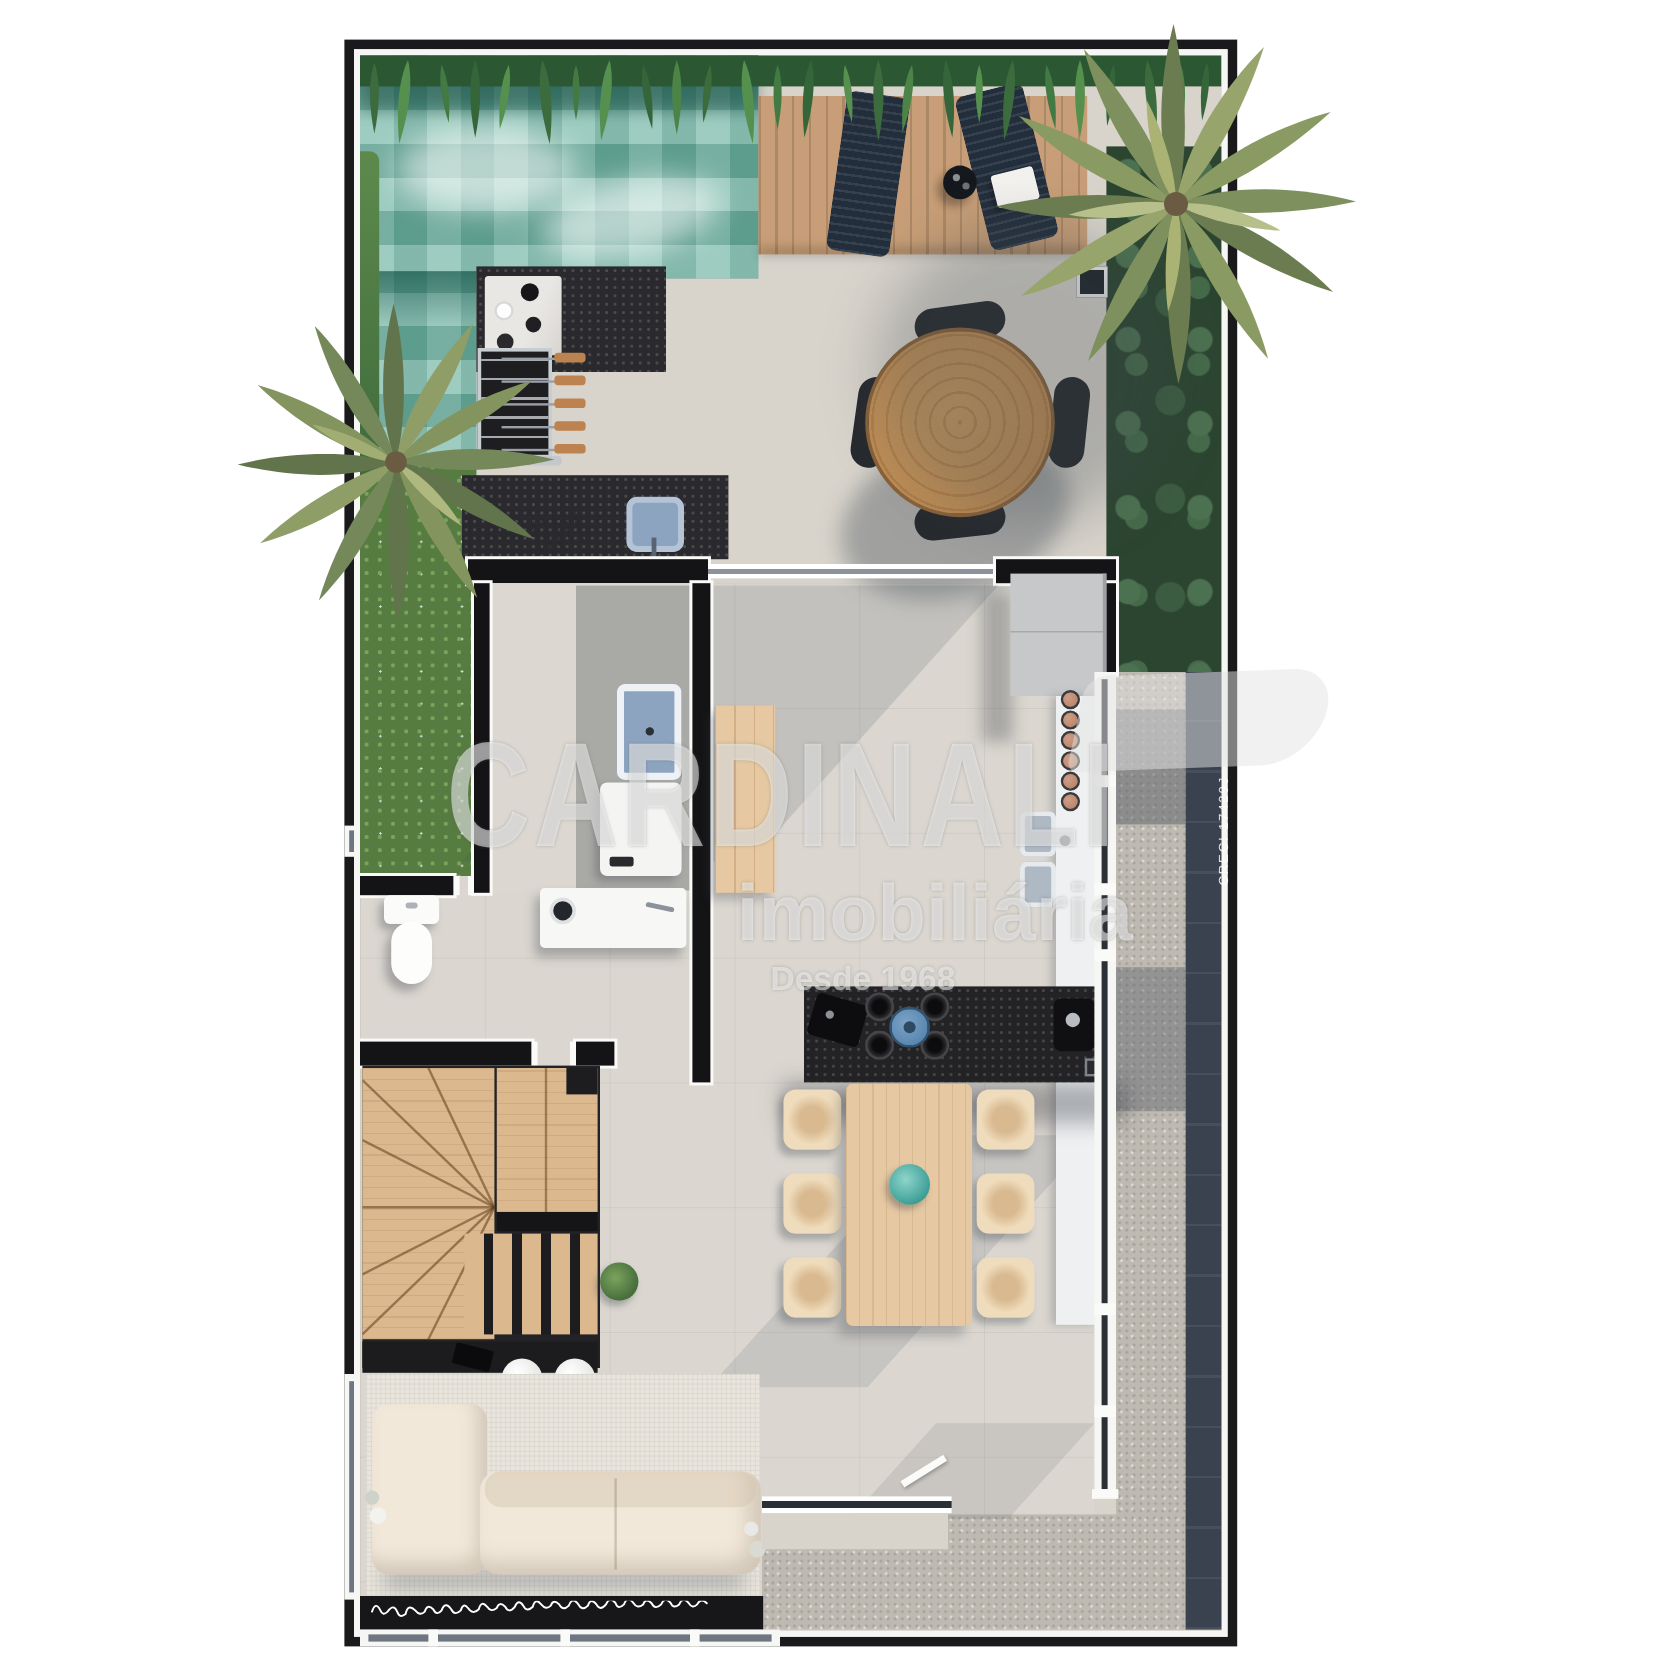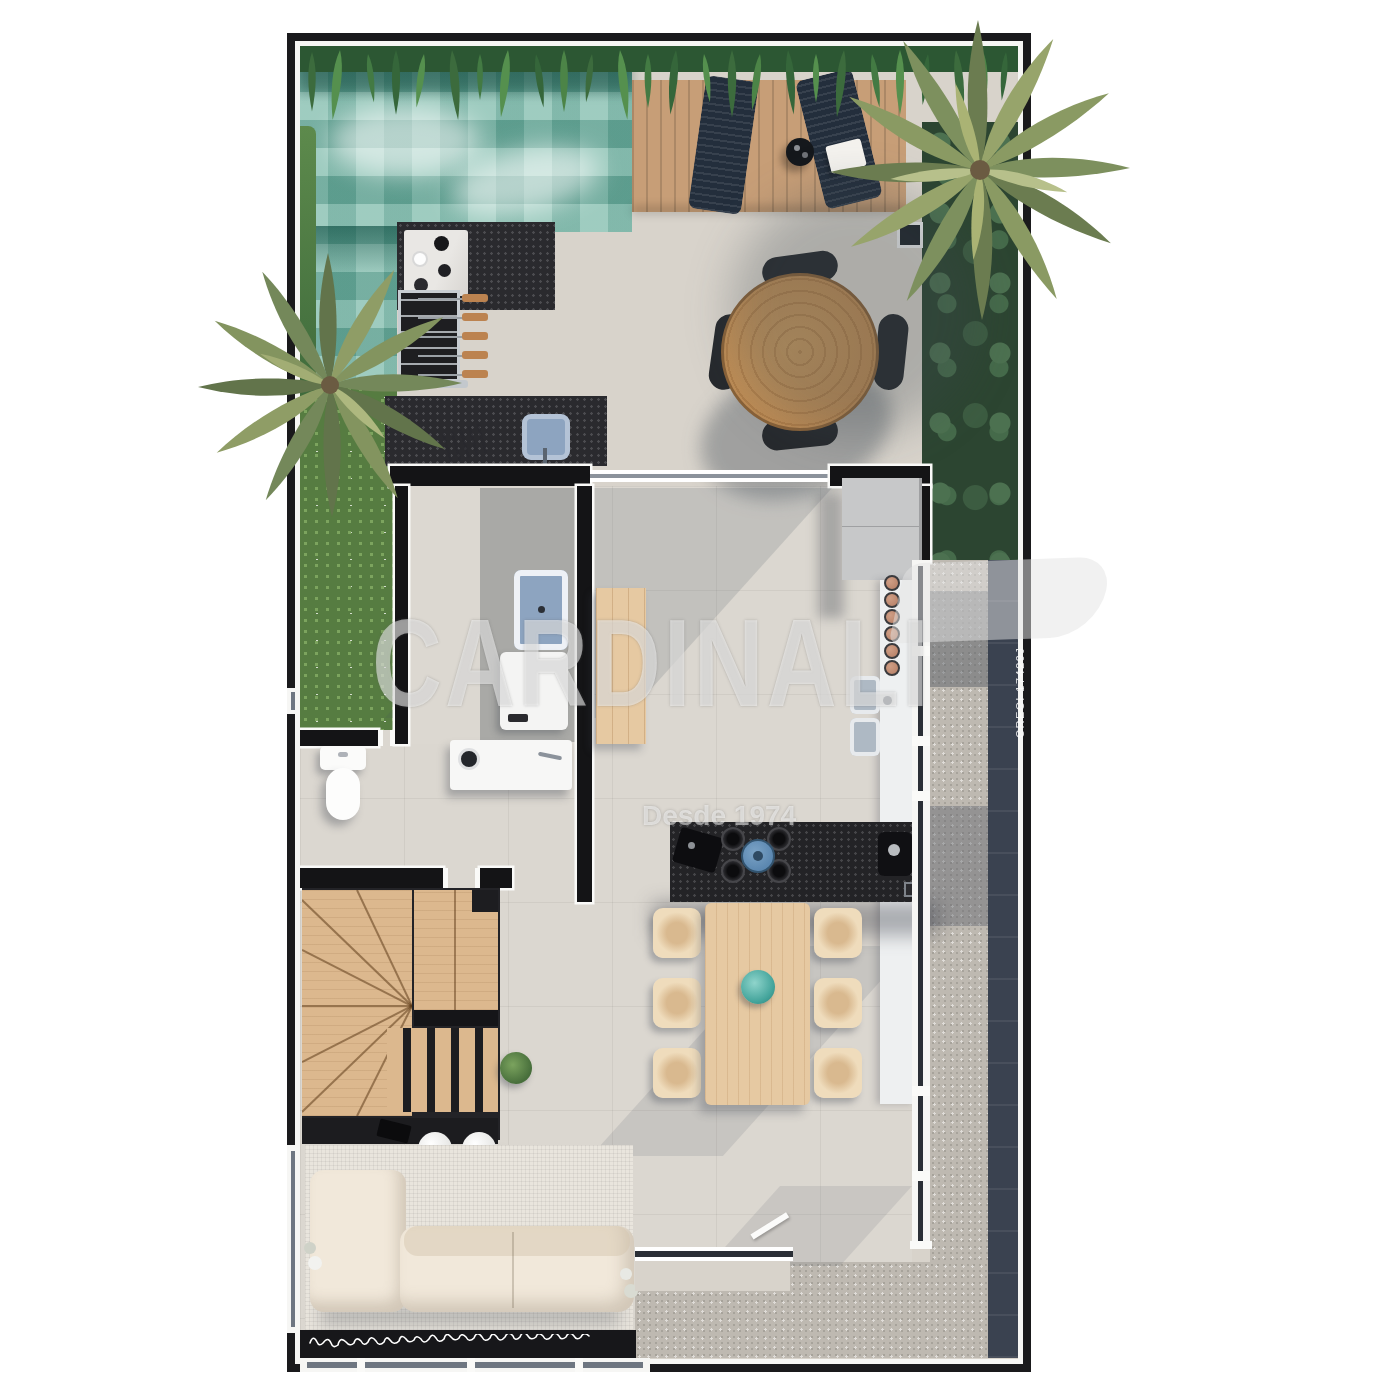--- a/index.html
+++ b/index.html
@@ -369,16 +369,17 @@
       <div class="a" style="left:7px;top:4px;width:336px;height:6px;background:var(--glass);"></div>
       <div class="a jamb" style="left:57px;top:0;width:8px;height:14px;"></div>
       <div class="a jamb" style="left:167px;top:0;width:8px;height:14px;"></div>
       <div class="a jamb" style="left:275px;top:0;width:8px;height:14px;"></div>
     </div>
   </div>
 
   <div class="a" style="left:898px;top:560px;width:206px;height:80px;z-index:49;background:rgba(228,228,228,.5);
               border-radius:18px 36px 50px 10px;transform:skewX(-14deg) rotate(-2deg);"></div>
   <div class="wm" style="left:372px;top:592px;font-size:124px;letter-spacing:4px;transform:scaleX(.78);transform-origin:left top;">CARDINALI</div>
-  <div class="wm" style="left:642px;top:800px;font-size:28px;">Desde 1974</div>
+  <div class="wm" style="left:614px;top:722px;font-size:66px;">imobiliária</div>
+  <div class="wm" style="left:642px;top:800px;font-size:28px;">Desde 1968</div>
   <div class="wm" style="left:1014px;top:608px;height:130px;font-size:11px;font-weight:normal;letter-spacing:1.5px;
               writing-mode:vertical-rl;transform:rotate(180deg);color:rgba(252,252,252,.85);text-shadow:none;">CRECI 17429J</div>
 </div>
 
 </body></html>

